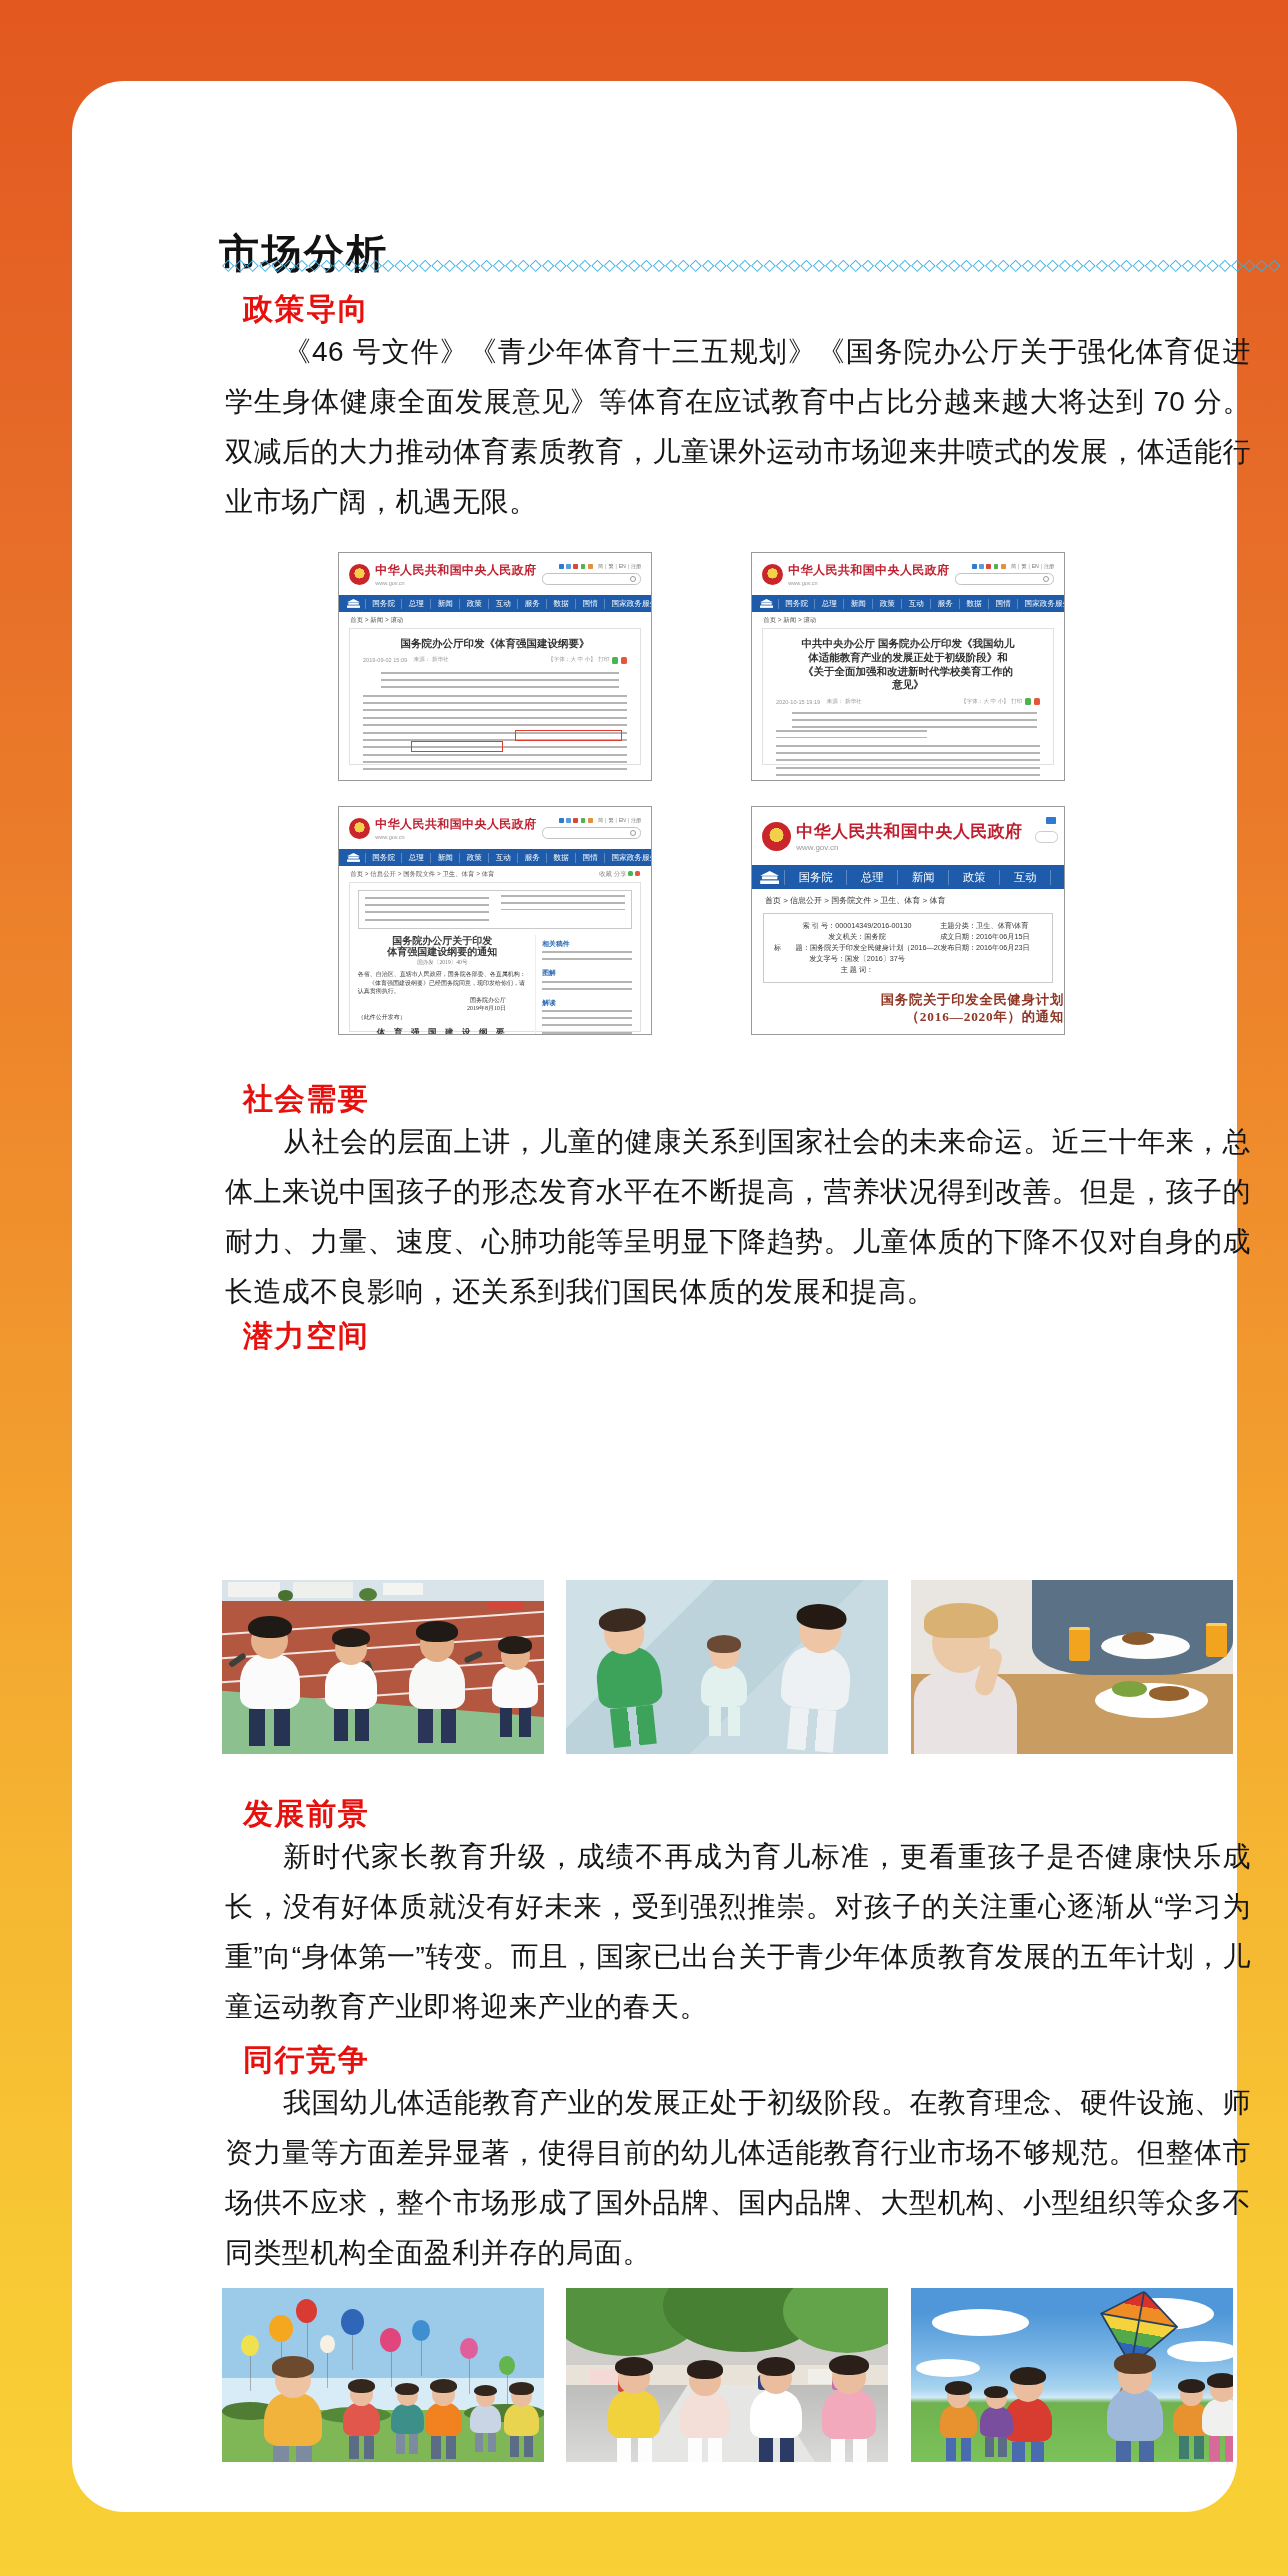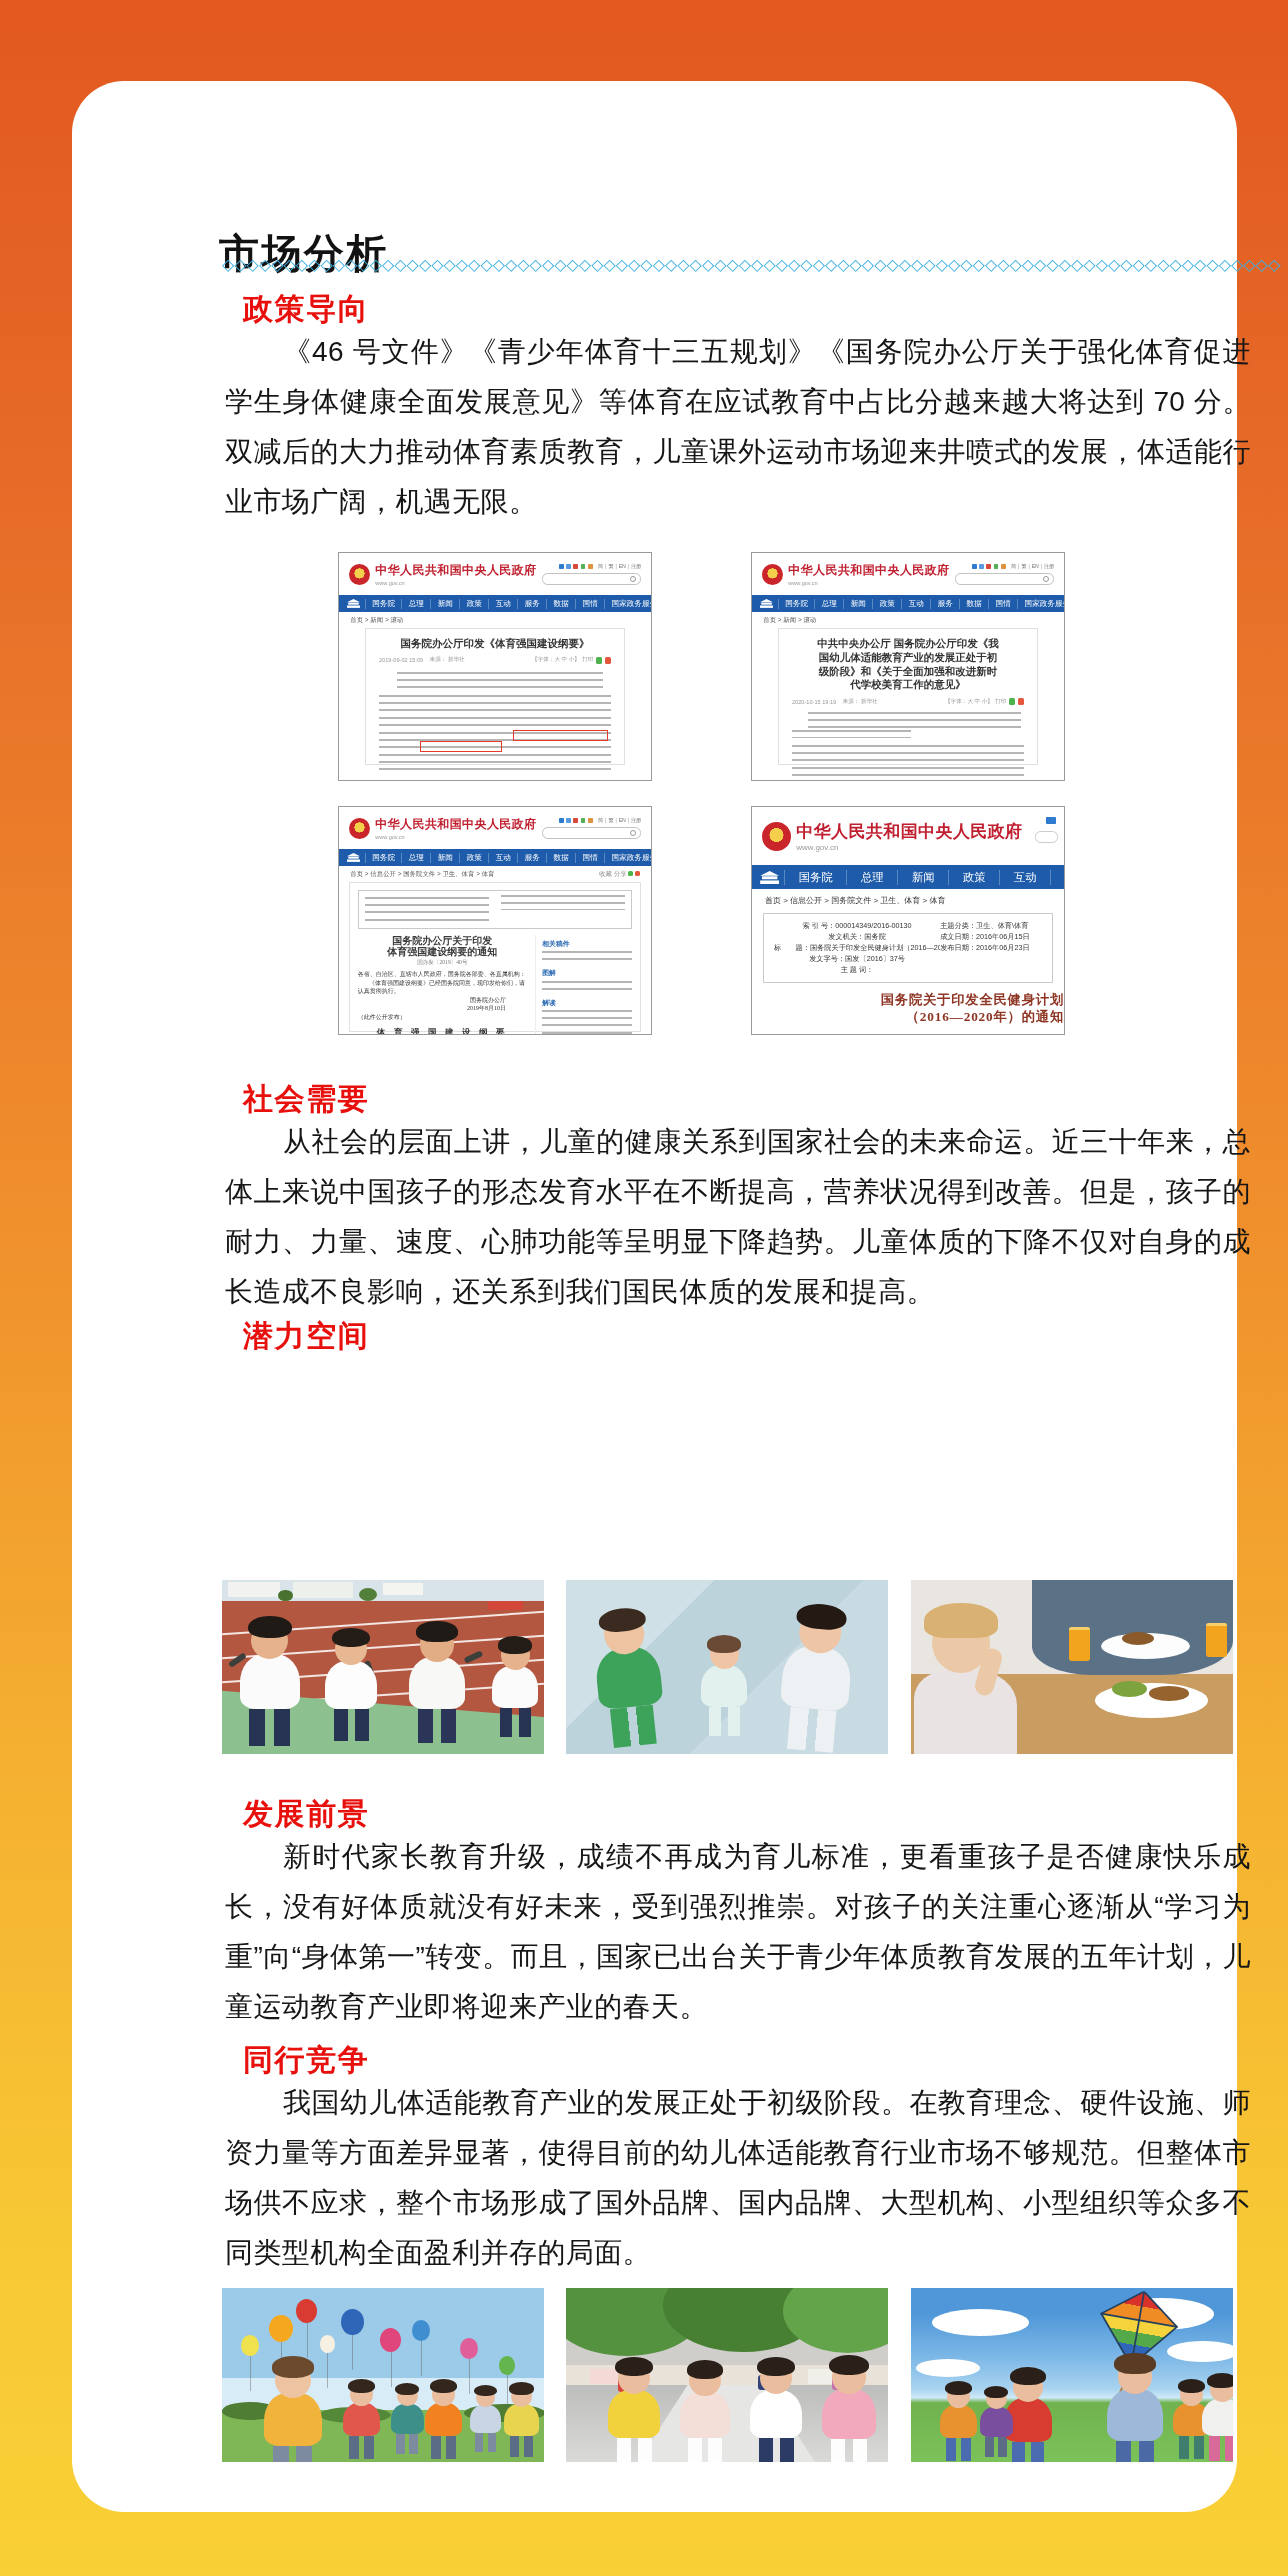--- a/index.html
+++ b/index.html
@@ -29,21 +29,21 @@
   .gi.b1{background:#2e7bd0}.gi.b2{background:#5a9ae0}.gi.r1{background:#d8483b}.gi.g1{background:#54b054}.gi.o1{background:#e0923e}
   .g-links{font-size:5.2px;color:#777;margin-left:3.2px;white-space:nowrap;}
   .g-search{position:relative;width:97px;height:9.7px;border:0.8px solid #c2c2c2;border-radius:5.6px;margin:3.2px 0 0 auto;background:#fff;}
   .g-search .mag{position:absolute;right:4px;top:1.6px;width:4px;height:4px;border:0.8px solid #999;border-radius:50%;}
   .g-nav{position:relative;height:17px;background:#1e5cab;display:flex;align-items:center;overflow:hidden;}
   .bld{margin:0 4.8px 0 8px;flex:0 0 auto;display:flex;}
   .g-nav-items{display:flex;align-items:center;white-space:nowrap;}
   .g-nav-item{color:#fff;font-size:7.6px;padding:0 6.4px;border-left:0.8px solid rgba(255,255,255,.28);}
   .g-crumb{font-size:6.4px;color:#555;padding:4px 11.3px 3.2px;display:flex;}
   .g-crumb .rt{margin-left:auto;color:#888;}
-  .g-art{position:relative;margin:0 26px;border:0.8px solid #e0e0e0;background:#fff;padding:8px 13px 11.3px;height:137px;box-sizing:border-box;}
+  .g-art{position:relative;margin:0 10px;border:0.8px solid #e0e0e0;background:#fff;padding:8px 13px 11.3px;height:137px;box-sizing:border-box;}
   .g-title{font-size:10.5px;font-weight:700;color:#333;text-align:center;line-height:13.7px;}
   .g-meta{display:flex;align-items:center;font-size:5.6px;color:#999;margin-top:5.6px;}
   .g-meta .mr{margin-left:auto;display:flex;align-items:center;gap:2.4px;}
   .shic{width:6.4px;height:6.4px;border-radius:1.6px;display:inline-block;}
   .shic.g{background:#4db34d}.shic.r{background:#e4573d}
   .stripes{background:repeating-linear-gradient(180deg,rgba(120,120,120,.55) 0 2px,transparent 2px 7.2px);}
   .hl{position:absolute;border:1.6px solid #e23b2e;}
 
   
   .g-doc{position:relative;margin:0 9.7px;border:0.8px solid #e0e0e0;background:#fff;padding:6.4px 8px;height:150px;box-sizing:border-box;}

